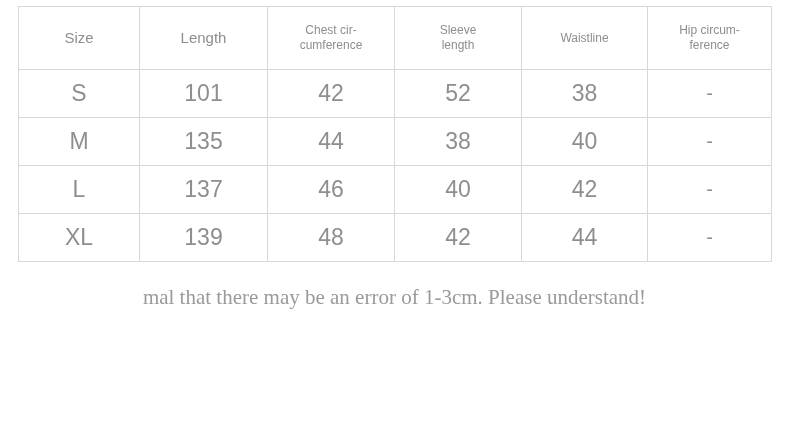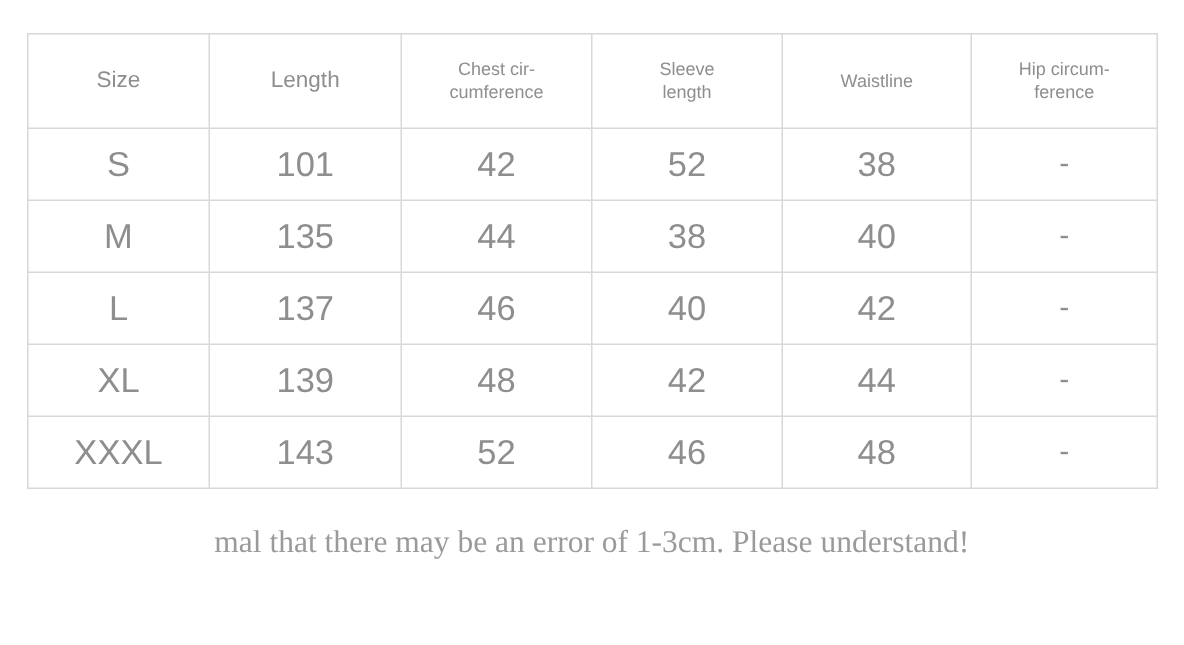--- a/index.html
+++ b/index.html
@@ -12,21 +12,21 @@
     background: #ffffff;
     font-family: "Liberation Sans", sans-serif;
     color: #8c8c8c;
     overflow: hidden;
   }
   .page {
     position: relative;
     width: 789px;
     height: 332px;
     box-sizing: border-box;
-    padding: 22px 18px 0 18px;
+    padding: 6px 18px 0 18px;
   }
   table.size-table {
     width: 753px;
     border-collapse: collapse;
     table-layout: fixed;
   }
   table.size-table th,
   table.size-table td {
     border: 1px solid #d8d8d8;
     text-align: center;
@@ -121,28 +121,20 @@
         <td class="dash">-</td>
       </tr>
       <tr>
         <td>XL</td>
         <td>139</td>
         <td>48</td>
         <td>42</td>
         <td>44</td>
         <td class="dash">-</td>
       </tr>
-      <tr>
-        <td>XXXL</td>
-        <td>143</td>
-        <td>52</td>
-        <td>46</td>
-        <td>48</td>
-        <td class="dash">-</td>
-      </tr>
     </tbody>
   </table>
 
   <div class="tip">
     <span class="line">mal that there may be an error of 1-3cm. Please understand!</span>
   </div>
 
 </div>
 
 </body></html>

